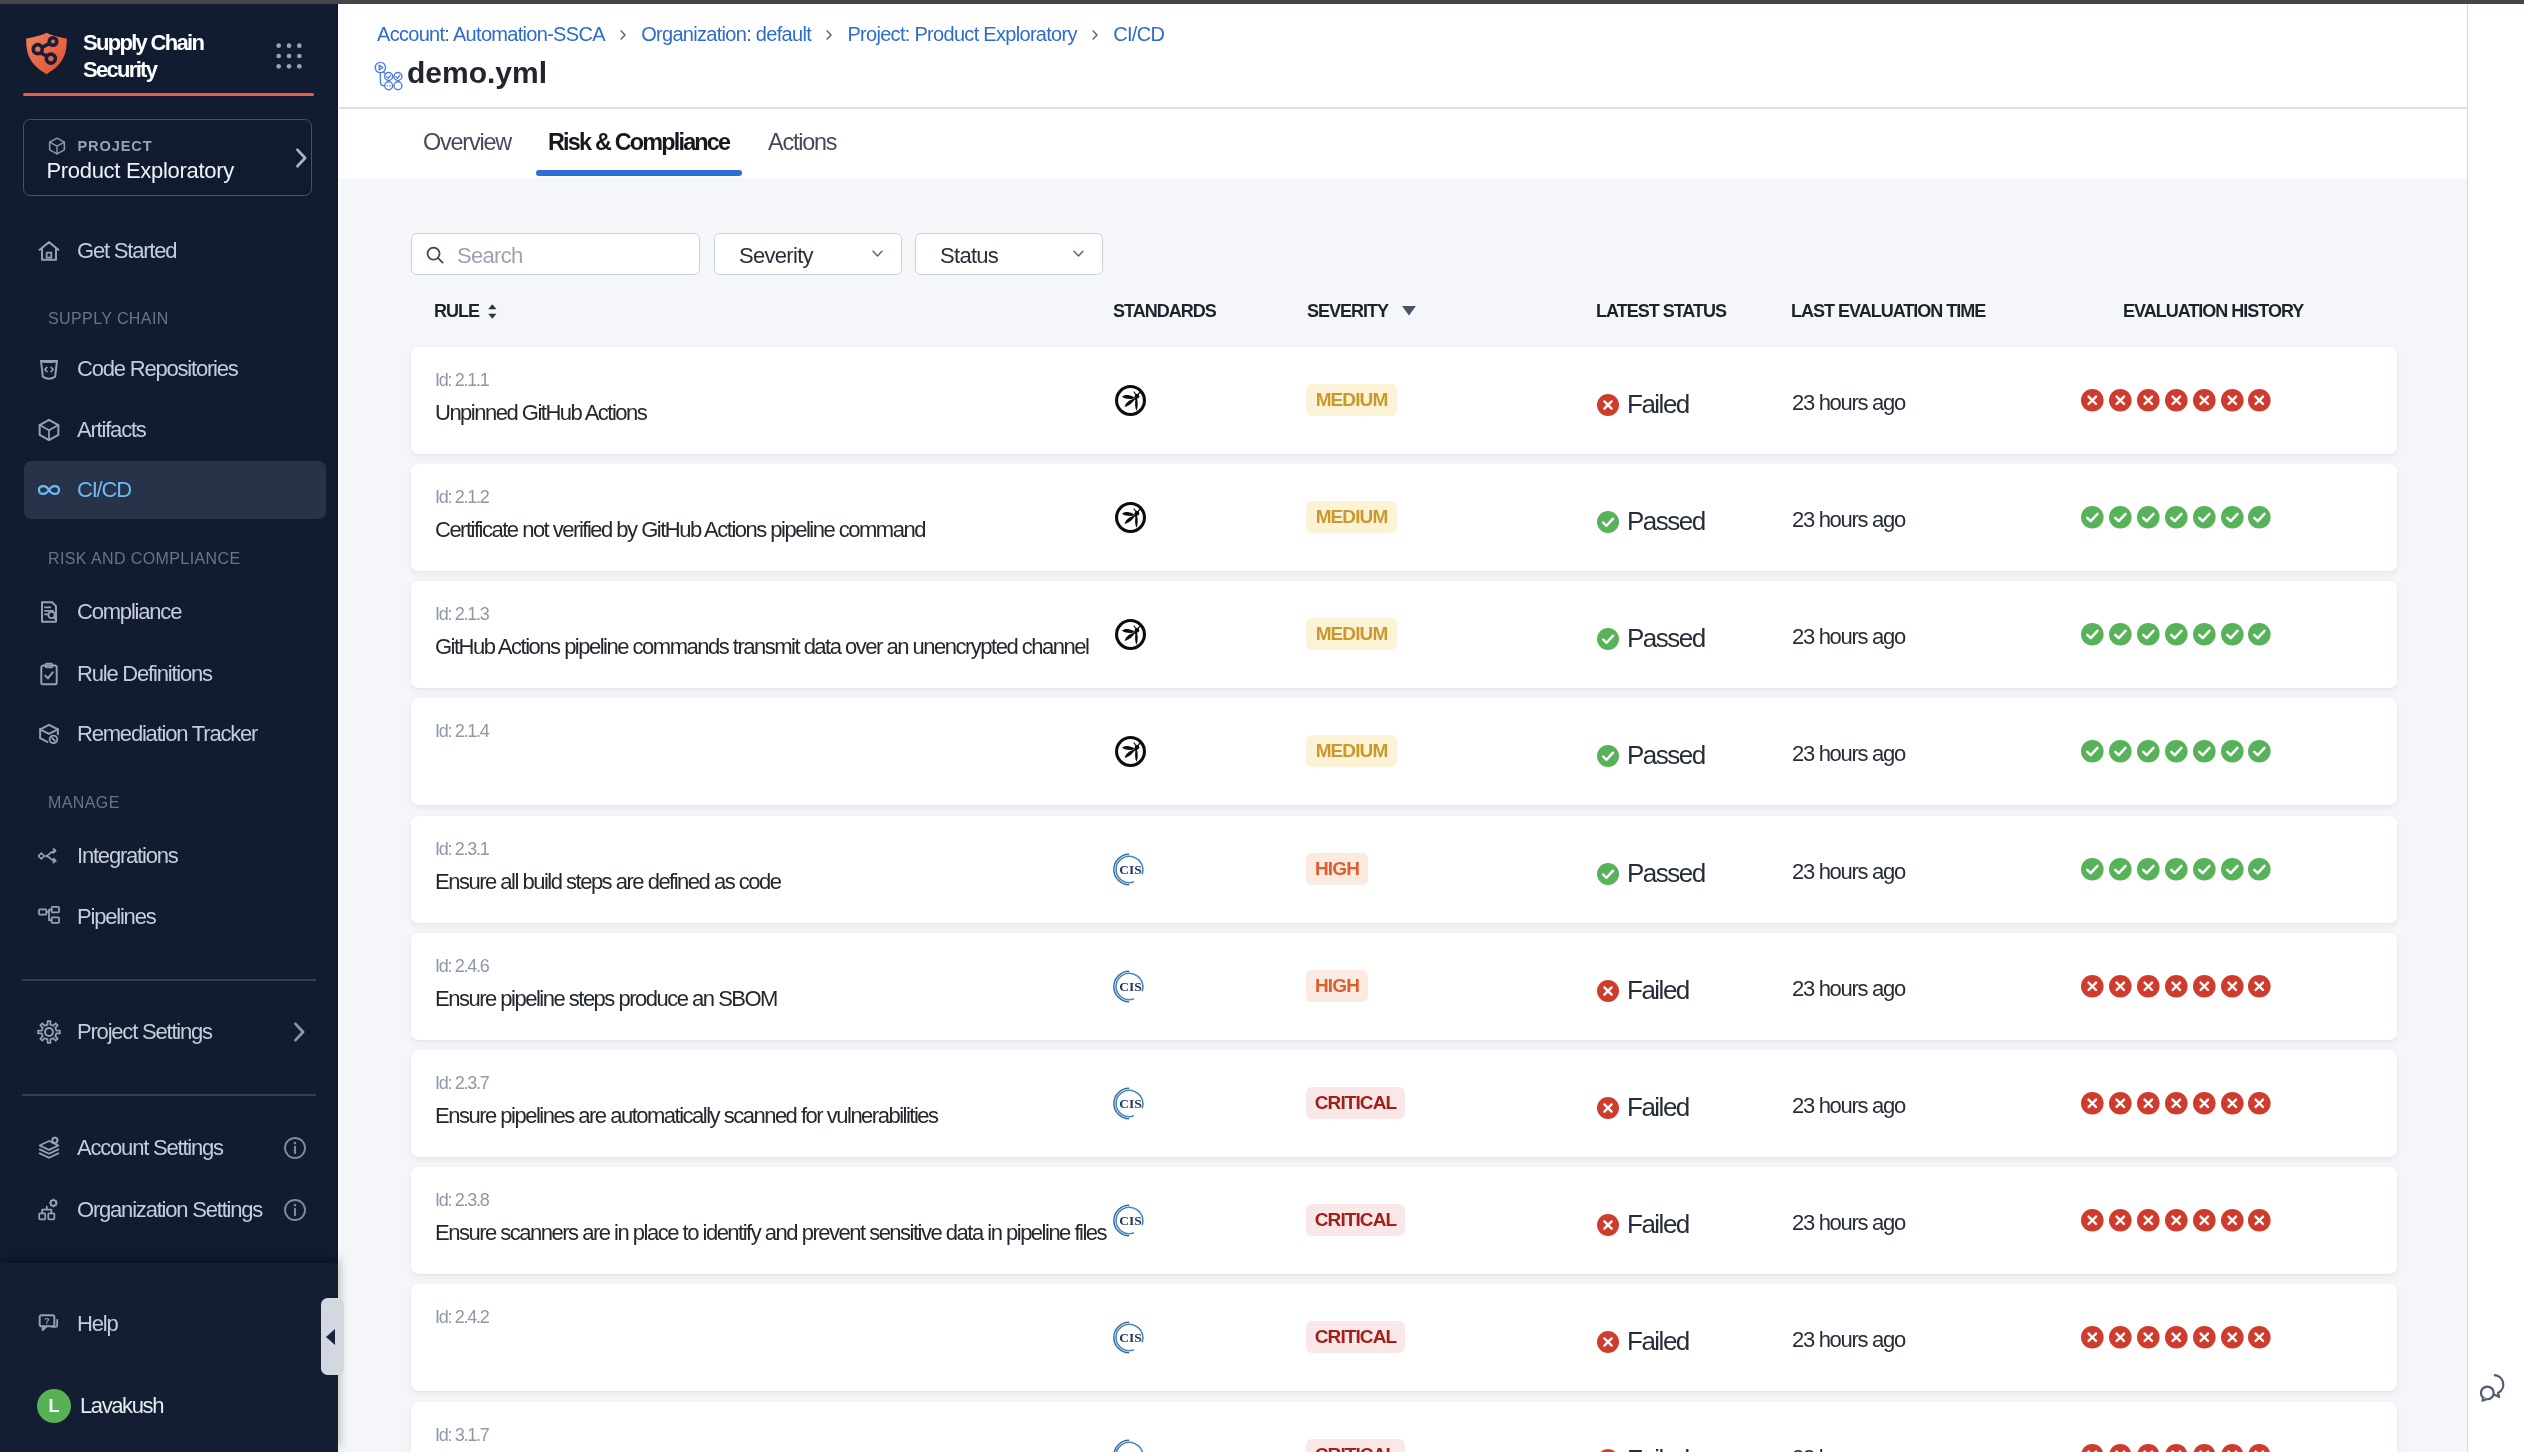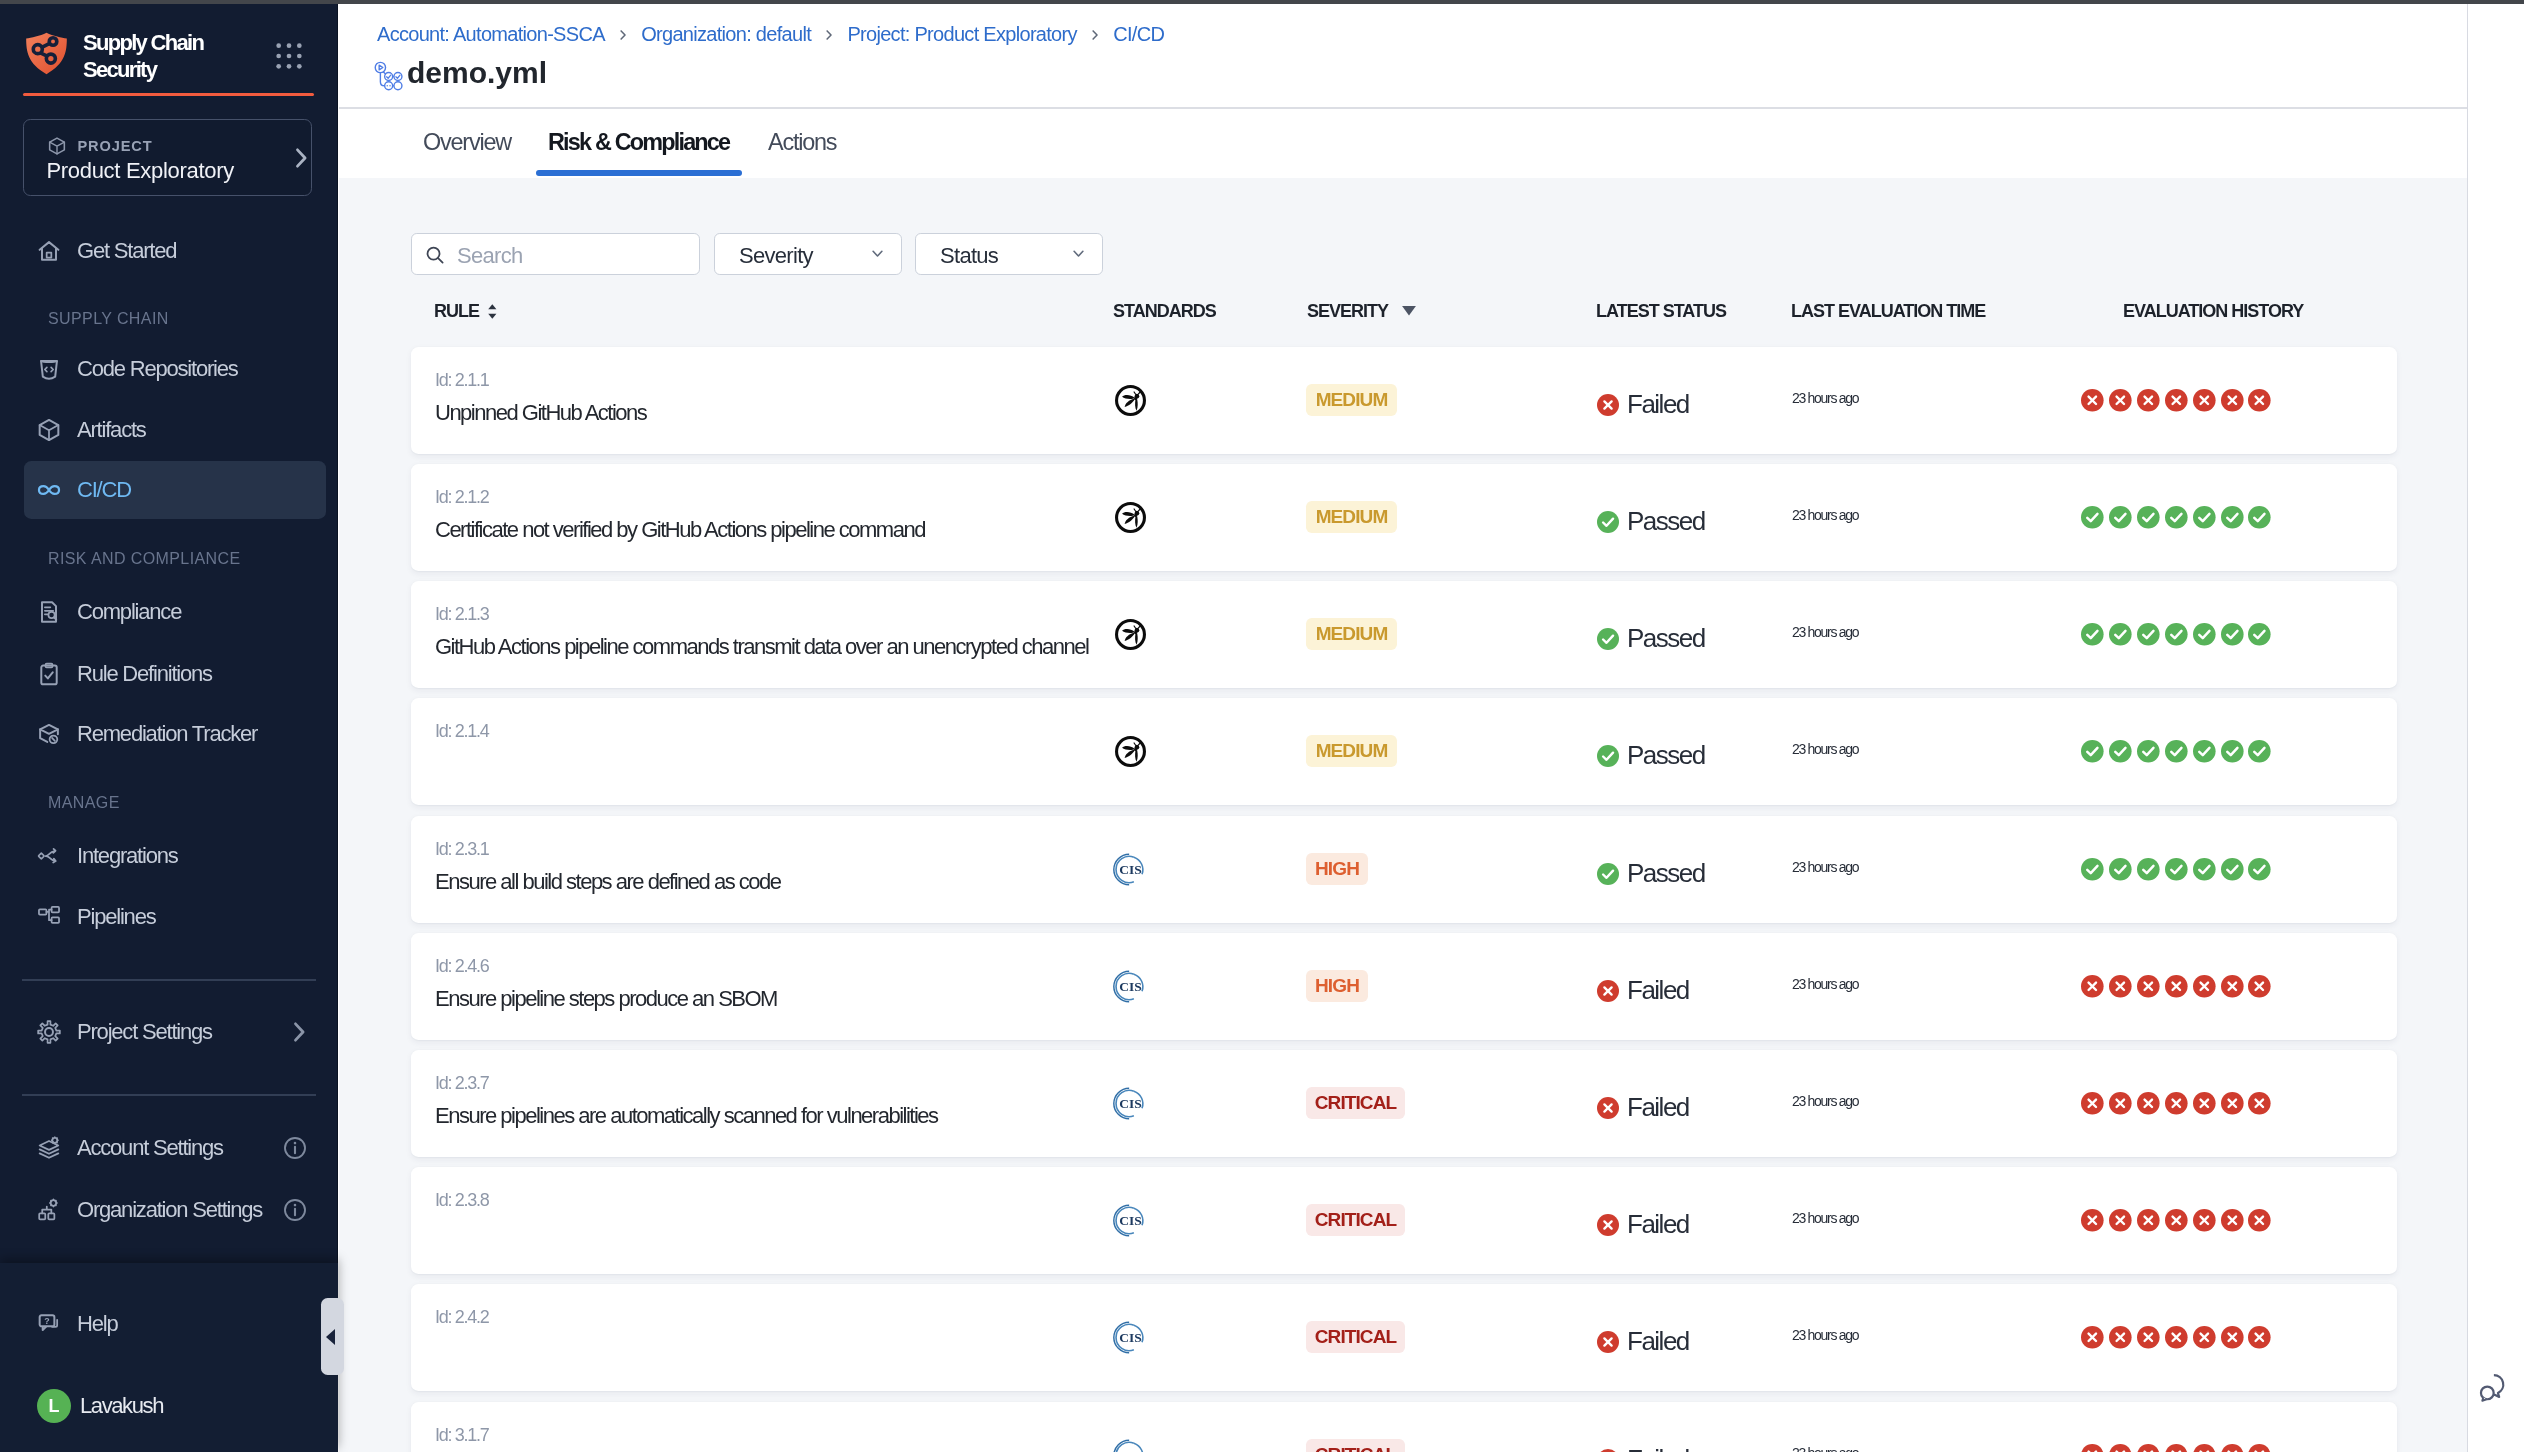--- a/index.html
+++ b/index.html
@@ -24,21 +24,21 @@
 .th { position:absolute; top:123px; font-size:18px; font-weight:bold; color:#1d222b; letter-spacing:-1px; }
 .card { position:absolute; left:72px; width:1986px; height:107px; background:#fff; border-radius:7.3px;
   box-shadow:0 2.9px 6.6px rgba(35,45,75,0.055), 0 0.7px 1.5px rgba(35,45,75,0.04); }
 .rid { position:absolute; left:24px; top:23.4px; font-size:18px; color:#8e97a8; letter-spacing:-1.3px; }
 .rname { position:absolute; left:24px; top:53px; font-size:22px; color:#23272e; letter-spacing:-1.5px; }
 .std { position:absolute; top:37px; }
 .badge { position:absolute; left:895px; top:37px; height:32px; border-radius:5.8px; font-size:19px; font-weight:bold;
   letter-spacing:-0.9px; display:flex; align-items:center; justify-content:center; }
 .stat { position:absolute; left:1186px; top:42px; display:flex; align-items:center; gap:8px; }
 .stat span { font-size:26px; color:#272d38; letter-spacing:-1.5px; }
-.time { position:absolute; left:1381px; top:43px; font-size:14px; color:#272d38; letter-spacing:-1.3px; }
+.time { position:absolute; left:1381px; top:43px; font-size:22px; color:#272d38; letter-spacing:-1.3px; }
 .hc { position:absolute; top:42px; }
 .card .std, .card .badge, .card .stat, .card .time, .card .hc { }
 </style></head>
 <body>
 <div id="topbar"></div>
 
 <div id="sidebar">
   <div style="position:absolute;left:24px;top:31px"><svg width="45" height="45" viewBox="0 0 62 62" style="">
         <defs>
           <linearGradient id="shg" x1="0" y1="0" x2="1" y2="1">
@@ -597,20 +597,21 @@
             <circle cx="15.5" cy="15.5" r="15.5" fill="#cf3c2e"></circle>
             <path d="M10.4 10.4 L20.6 20.6 M20.6 10.4 L10.4 20.6" stroke="#fff" stroke-width="3.3" stroke-linecap="round"></path>
           </svg></div>
         <div class="hc" style="left:1837px"><svg width="22.6" height="22.6" viewBox="0 0 31 31" style="">
             <circle cx="15.5" cy="15.5" r="15.5" fill="#cf3c2e"></circle>
             <path d="M10.4 10.4 L20.6 20.6 M20.6 10.4 L10.4 20.6" stroke="#fff" stroke-width="3.3" stroke-linecap="round"></path>
           </svg></div>
 </div>
 <div class="card" style="top:989px">
   <div class="rid">Id: 2.3.8</div>
+  <div class="rname">Ensure scanners are in place to identify and prevent sensitive data in pipeline files</div>
   <div class="std" style="left:701px;top:36px"><svg width="35" height="35" viewBox="0 0 48 48" style="">
             <path d="M23.5 3.0 A21 21 0 0 0 23.5 45" fill="none" stroke="#316fa7" stroke-width="2"></path>
             <path d="M30 7.2 A18 18 0 1 0 30 40.8" fill="none" stroke="#4886bb" stroke-width="2.2"></path>
             <path d="M30 7.2 A18 18 0 0 1 41.2 30.5" fill="none" stroke="#4886bb" stroke-width="2.2"></path>
             <text x="25.5" y="30" font-family="Liberation Serif" font-size="18.5" font-weight="bold" fill="#1d3a60" text-anchor="middle">CIS</text>
           </svg></div>
   <div class="badge" style="background:#f9e8e7;color:#a32019;width:99px">CRITICAL</div>
   <div class="stat">
           <svg width="22" height="22" viewBox="0 0 31 31" style="">
             <circle cx="15.5" cy="15.5" r="15.5" fill="#cf3c2e"></circle>

